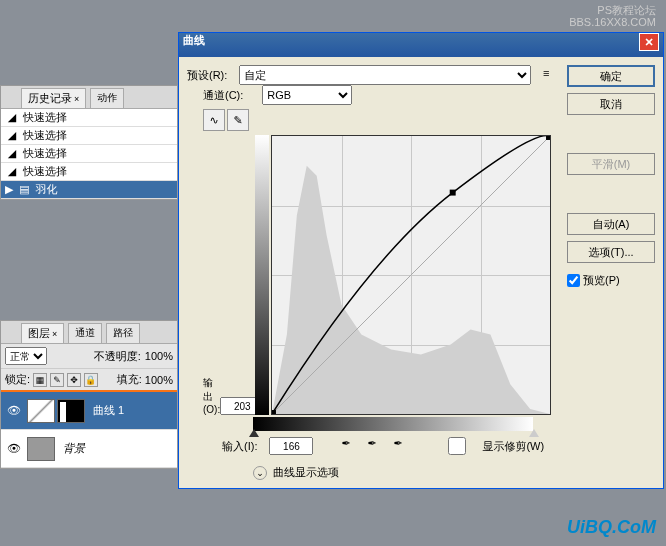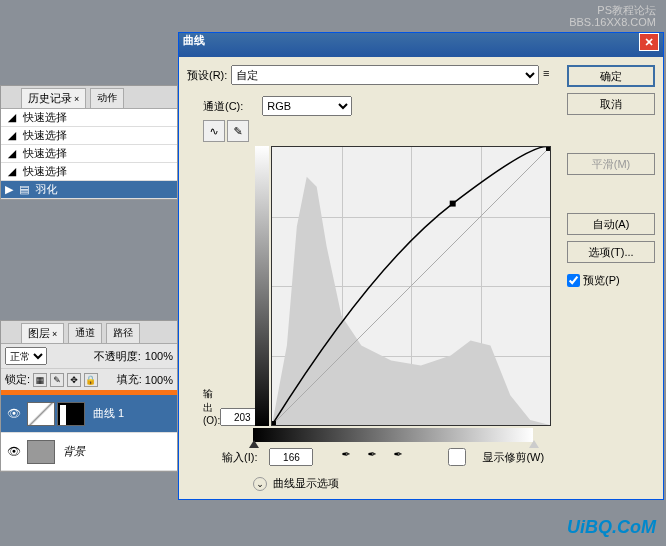--- a/index.html
+++ b/index.html
@@ -12,36 +12,36 @@
 .panel-tab.active{background:#f0f0f0}
 .tab-close{margin-left:2px;font-size:9px}
 .history-list{background:#fff}
 .history-item{display:flex;align-items:center;padding:2px 4px;border-bottom:1px solid #ddd;height:18px}
 .history-item.selected{background:#3b6ea5;color:#fff}
 .history-icon{width:14px;height:14px;margin-right:4px;display:inline-flex;align-items:center;justify-content:center}
 .layers-panel{position:absolute;top:320px;left:0;width:178px;background:#e6e6e6;border:1px solid #999}
 .layers-controls{display:flex;align-items:center;padding:3px 4px;gap:4px;border-bottom:1px solid #ccc;font-size:10px}
 .layers-controls select{font-size:10px;height:18px}
 .layers-controls .opacity-label{margin-left:auto}
-.lock-row{display:flex;align-items:center;padding:3px 4px;gap:3px;border-bottom:5px solid #f97316;font-size:10px}
+.lock-row{display:flex;align-items:center;padding:3px 4px;gap:3px;border-bottom:2px solid #f97316;font-size:10px}
 .lock-icon{width:14px;height:14px;border:1px solid #999;display:inline-flex;align-items:center;justify-content:center;font-size:9px}
 .layer-item{display:flex;align-items:center;padding:4px;border-bottom:1px solid #ddd;background:#fff;height:38px}
 .layer-item.selected{background:#3b6ea5;color:#fff}
 .vis-icon{width:18px;height:18px;margin-right:4px;display:flex;align-items:center;justify-content:center}
 .layer-thumb{width:28px;height:24px;border:1px solid #666;background:#fff;margin-right:2px;display:inline-block}
 .layer-thumb.curves{background:linear-gradient(135deg,#fff 45%,#999 50%,#fff 55%)}
 .layer-thumb.mask{background:#000;position:relative}
 .layer-thumb.mask::after{content:'';position:absolute;left:2px;top:2px;width:6px;height:20px;background:#fff}
 .layer-thumb.bg{background:#999}
 .dialog{position:absolute;top:32px;left:178px;width:486px;background:#ece9d8;border:1px solid #0054e3}
 .titlebar{height:24px;background:linear-gradient(#3b6ea5,#2456a0);color:#fff;display:flex;padding:0 4px;font-weight:bold}
 .titlebar-close{margin-left:auto;width:20px;height:18px;background:#e04030;border:1px solid #fff;color:#fff;display:flex;align-items:center;justify-content:center;font-size:11px;cursor:pointer}
 .dialog-body{padding:8px;display:flex;gap:8px}
 .dialog-left{flex:1}
-.preset-row{display:flex;align-items:center;gap:4px;margin-bottom:11px}
+.preset-row{display:flex;align-items:center;gap:12px;margin-bottom:0}
 .preset-row select{flex:1;height:20px;font-size:11px}
 .preset-menu{width:16px;height:16px;cursor:pointer}
 .channel-row{display:flex;align-items:center;gap:19px;margin-bottom:4px;margin-left:16px}
 .channel-row select{width:90px;height:20px;font-size:11px}
 .tool-icons{display:flex;gap:2px;margin-left:16px;margin-bottom:4px}
 .tool-btn{width:22px;height:22px;border:1px solid #999;background:#f0f0f0;display:flex;align-items:center;justify-content:center;cursor:pointer}
 .curve-area{position:relative;margin-left:16px;display:flex}
 .output-section{display:flex;flex-direction:row;align-items:flex-end;width:50px;margin-top:100px}
 .output-section label{font-size:10px}
 .output-section input{width:44px;height:18px;font-size:10px;text-align:center;margin-top:2px}

